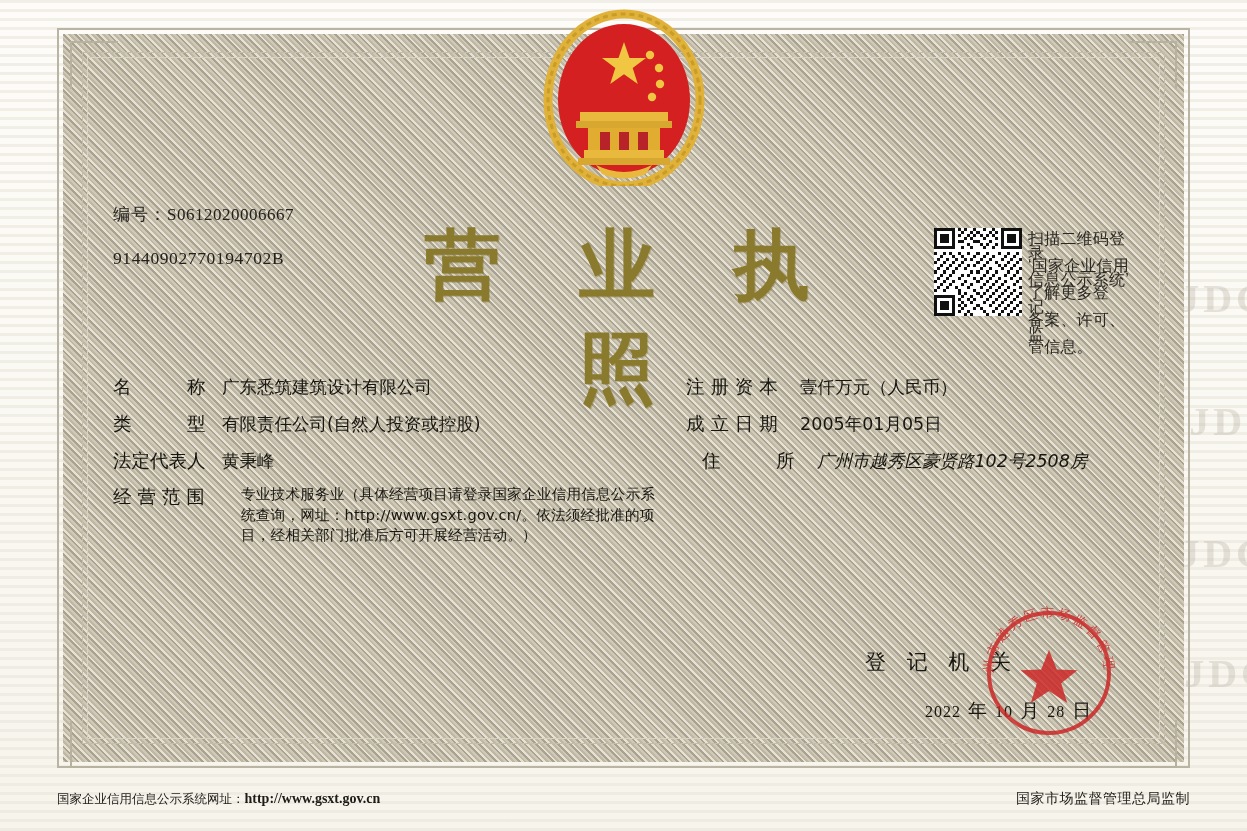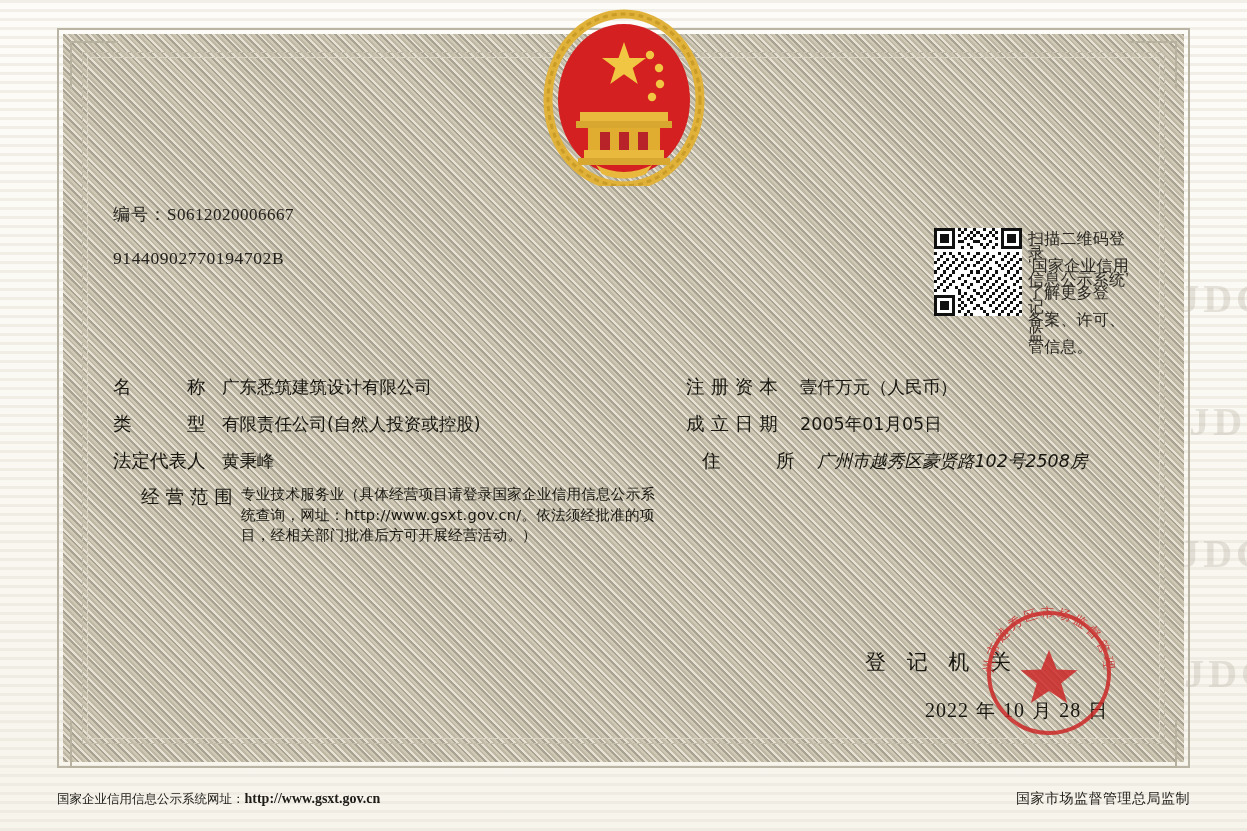--- a/index.html
+++ b/index.html
@@ -240,21 +240,21 @@
   }
   .reg-date {
     position: absolute;
     left: 925px;
     top: 698px;
     font-family: "DejaVu Sans", sans-serif;
     font-size: 19px;
     color: #17150f;
     letter-spacing: 1px;
   }
-  .reg-date .num { font-family: "Liberation Serif", serif; font-size: 20px; }
+  .reg-date .num { font-family: "Liberation Serif", serif; font-size: 16px; }
 
   
   .seal {
     position: absolute;
     left: 980px;
     top: 604px;
     width: 138px;
     height: 138px;
     opacity: 0.82;
   }
@@ -340,20 +340,21 @@
     <rect x="36" y="113" width="96" height="7" fill="#d8a72f"></rect>
     <rect x="48" y="120" width="72" height="22" fill="#e0ad31"></rect>
     <rect x="60" y="124" width="10" height="18" fill="#b8232a"></rect>
     <rect x="79" y="124" width="10" height="18" fill="#b8232a"></rect>
     <rect x="98" y="124" width="10" height="18" fill="#b8232a"></rect>
     <rect x="44" y="142" width="80" height="8" fill="#e8b93c"></rect>
     <rect x="38" y="150" width="92" height="7" fill="#d8a72f"></rect>
     <path d="M56 157 q28 14 56 0 l-6 9 q-22 9 -44 0 z" fill="#e8b93c"></path>
   </svg>
 
+  <div class="title">营 业 执 照</div>
 
   <div class="idblock">
     <div class="row-no">
       <span>编号：</span><span class="num">S0612020006667</span>
     </div>
     <div class="uscc-value">91440902770194702B</div>
   </div>
 
   <div class="qr-wrap">
     <svg class="qr" viewBox="0 0 29 29" shape-rendering="crispEdges">
@@ -598,21 +599,21 @@
       <span class="lbl" style="letter-spacing:0;">类　　　型</span>
       <span class="val" style="margin-left:12px;">有限责任公司(自然人投资或控股)</span>
     </div>
 
     <div class="fld" style="left:113px; top:448px;">
       <span class="lbl" style="letter-spacing:0;">法定代表人</span>
       <span class="val" style="margin-left:12px;">黄秉峰</span>
     </div>
 
     <div class="fld" style="left:113px; top:484px;">
-      <span class="lbl" style="letter-spacing:0;margin-left:28px;">经 营 范 围</span>
+      <span class="lbl" style="letter-spacing:0;">经 营 范 围</span>
     </div>
     <div class="scope-text">专业技术服务业（具体经营项目请登录国家企业信用信息公示系统查询，网址：http://www.gsxt.gov.cn/。依法须经批准的项目，经相关部门批准后方可开展经营活动。）</div>
 
     <div class="fld" style="left:686px; top:374px;">
       <span class="lbl" style="letter-spacing:0;">注 册 资 本</span>
       <span class="val" style="margin-left:18px;">壹仟万元（人民币）</span>
     </div>
 
     <div class="fld" style="left:686px; top:411px;">
       <span class="lbl" style="letter-spacing:0;">成 立 日 期</span>

